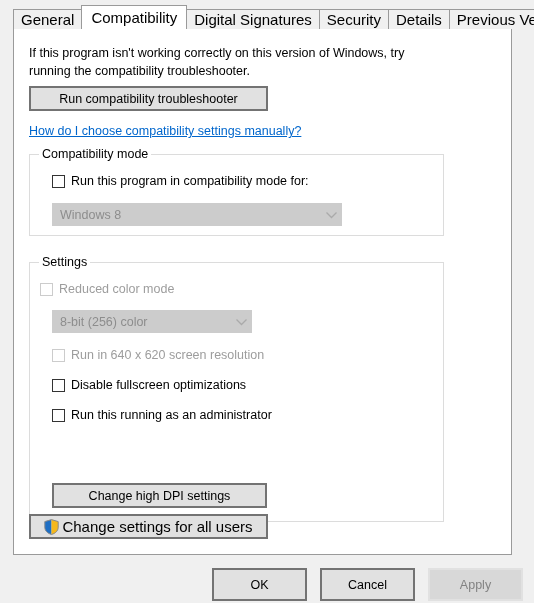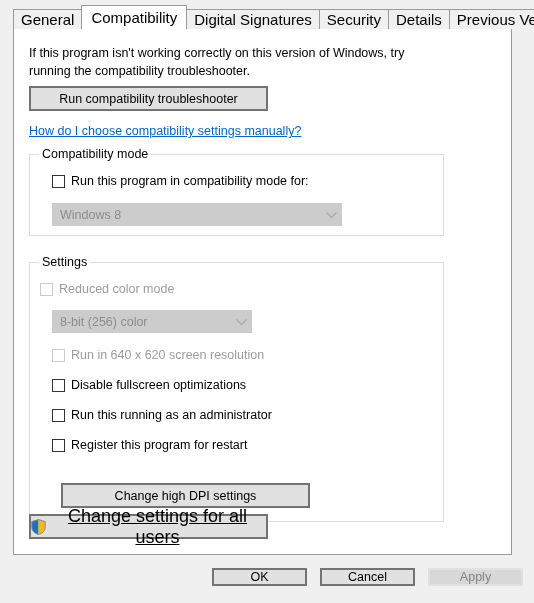--- a/index.html
+++ b/index.html
@@ -211,23 +211,23 @@
   }
   #combo-color {
     left: 22px;
     top: 47px;
     width: 200px;
     height: 23px;
   }
 
   #btn-dpi {
     position: absolute;
-    left: 31px;
+    left: 22px;
     top: 220px;
-    width: 249px;
+    width: 215px;
     height: 25px;
   }
 
   
   #btn-allusers {
     position: absolute;
     left: 15px;
     top: 485px;
     width: 239px;
     height: 25px;
@@ -235,30 +235,29 @@
     align-items: center;
     justify-content: center;
   }
   #btn-allusers .shield {
     width: 15px;
     height: 16px;
     margin-right: 3px;
     flex: none;
   }
   #btn-allusers .alabel {
-    font-size: 18px;
-    text-decoration: underline;
+    font-size: 15px;
   }
 
   
   .footer-btn {
     position: absolute;
     top: 568px;
     width: 95px;
-    height: 18px;
+    height: 33px;
   }
   #btn-ok     { left: 212px; }
   #btn-cancel { left: 320px; }
   #btn-apply  { left: 428px; }
 </style>
 </head>
 <body>
 
 <div id="dialog">
 
@@ -322,24 +321,20 @@
       <div class="cbrow" style="left:22px; top:115px;">
         <span class="cbox"></span>
         <span class="cblabel">Disable fullscreen optimizations</span>
       </div>
 
       <div class="cbrow" style="left:22px; top:145px;">
         <span class="cbox"></span>
         <span class="cblabel">Run this running as an administrator</span>
       </div>
 
-      <div class="cbrow" style="left:22px; top:175px;">
-        <span class="cbox"></span>
-        <span class="cblabel">Register this program for restart</span>
-      </div>
 
       <div class="btn" id="btn-dpi" style="display: flex; align-items: center; justify-content: center;">Change high DPI settings</div>
     </div>
 
     <div class="btn" id="btn-allusers">
       <span class="shield">
         <svg width="15" height="16" viewBox="0 0 15 16">
           <defs>
             <clipPath id="shclip">
               <path d="M7.5,0.6 L14.2,2.6 L14.2,8.2 C14.2,11.9 11.3,14.4 7.5,15.5

